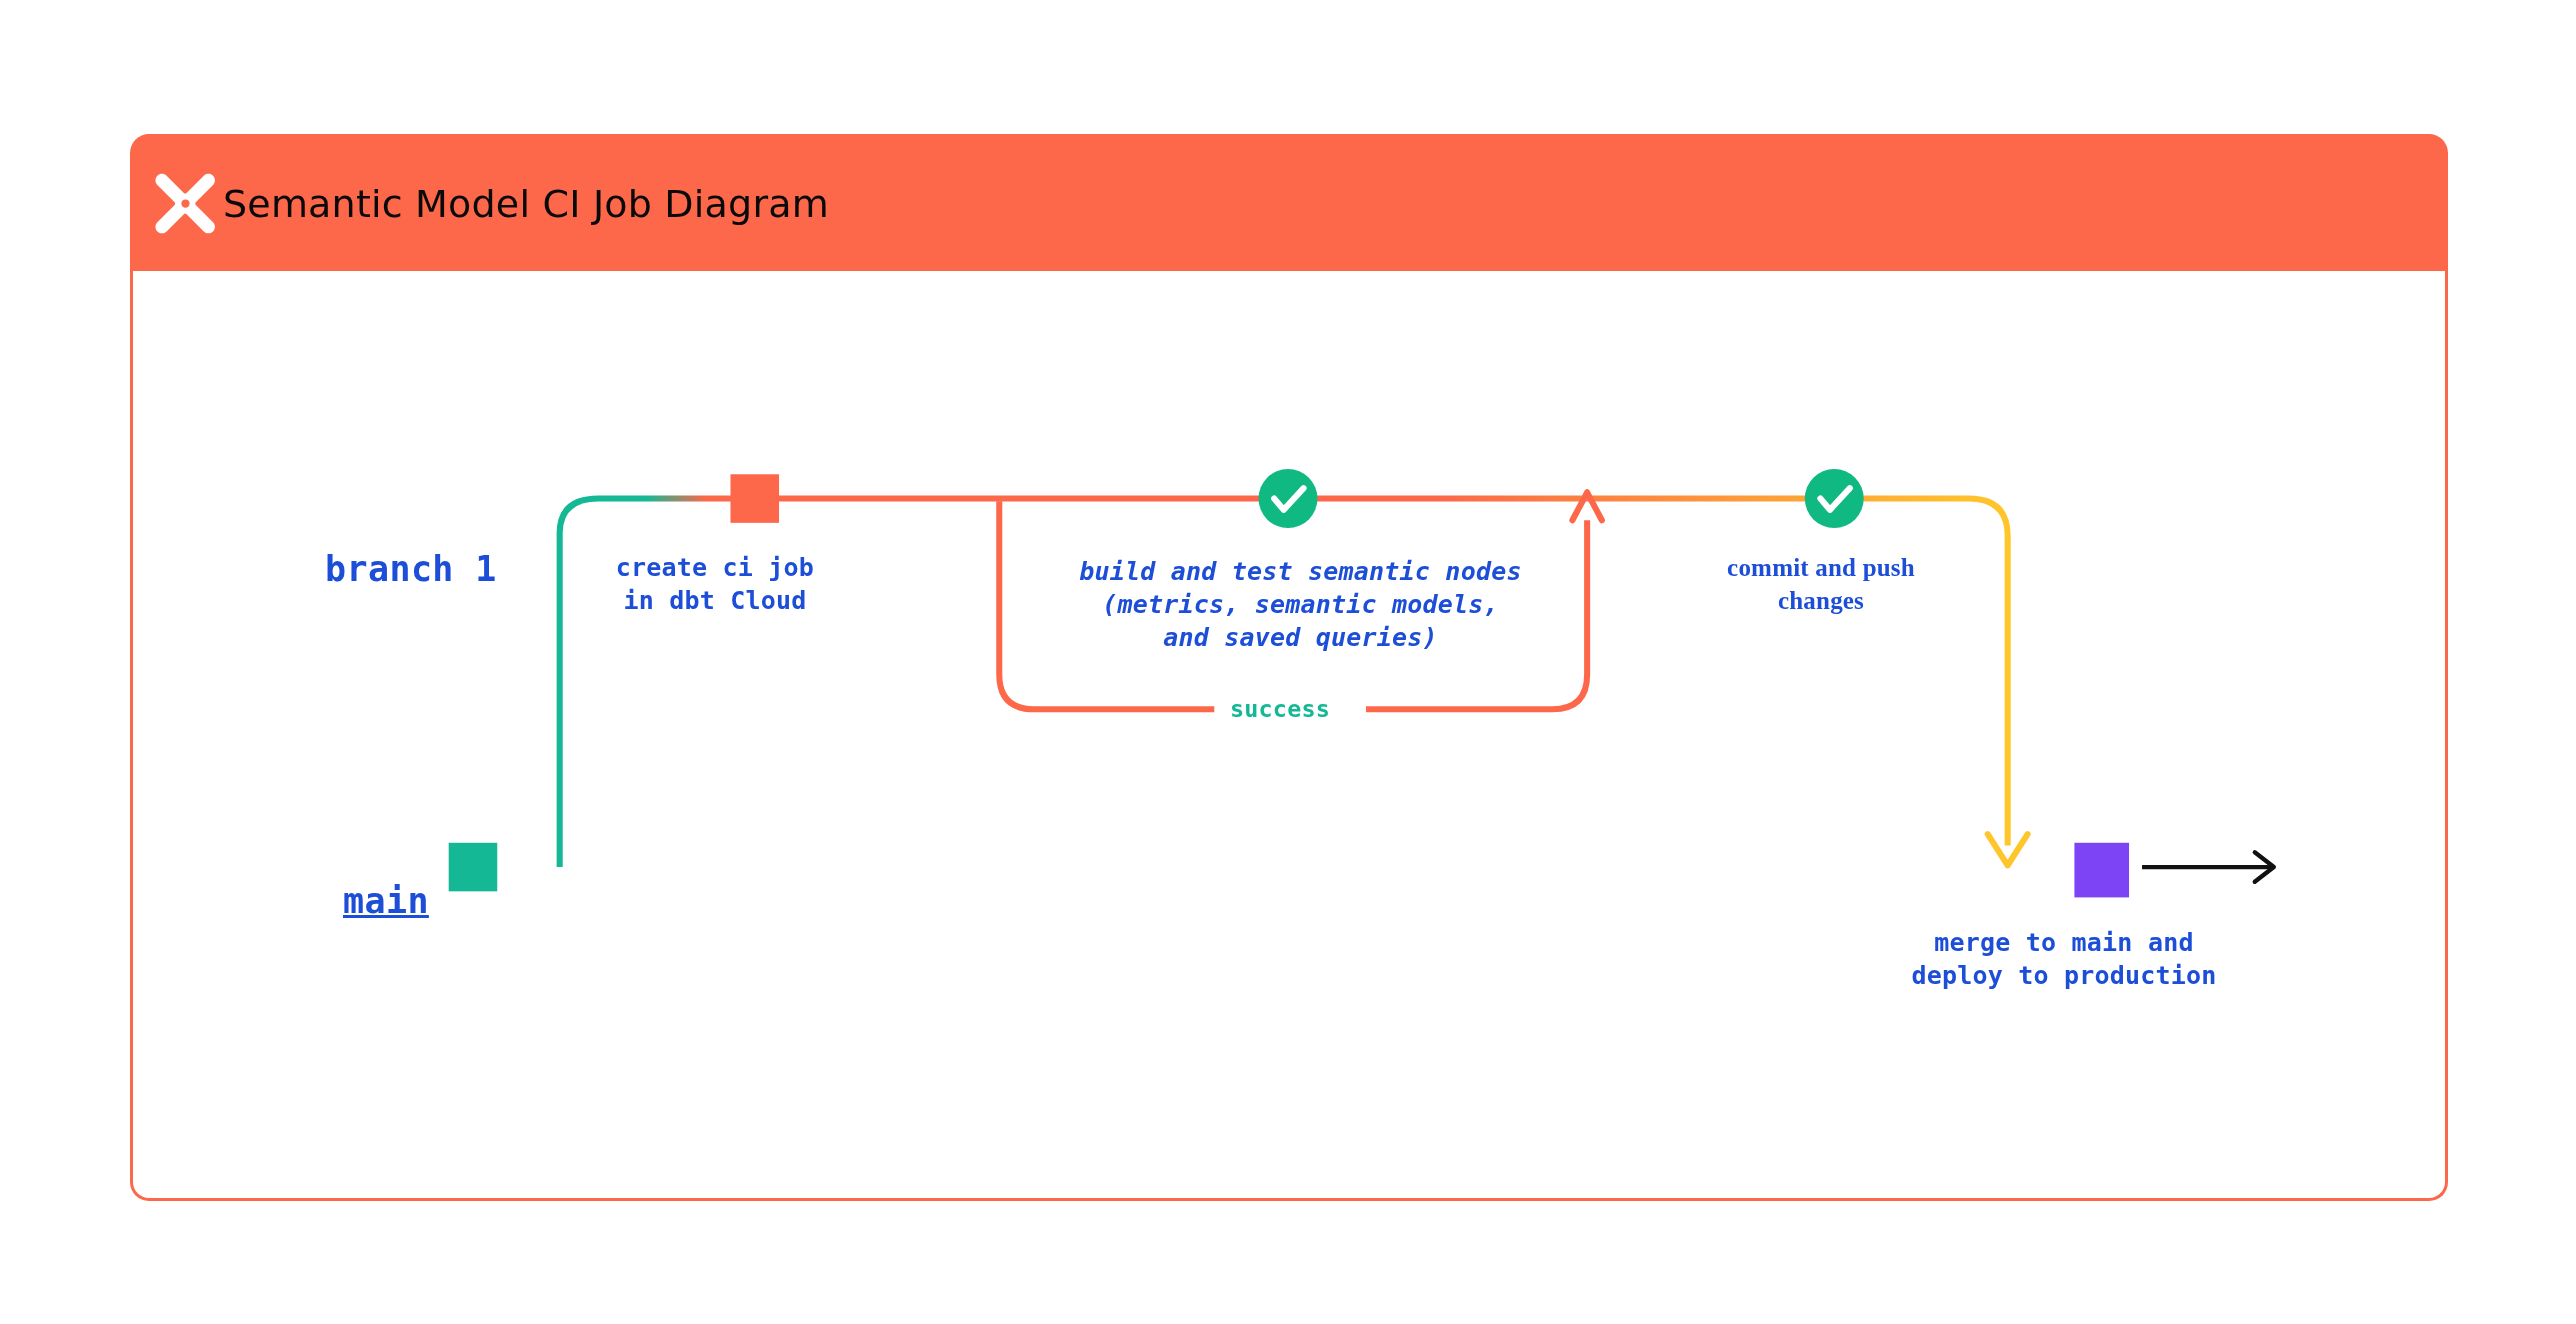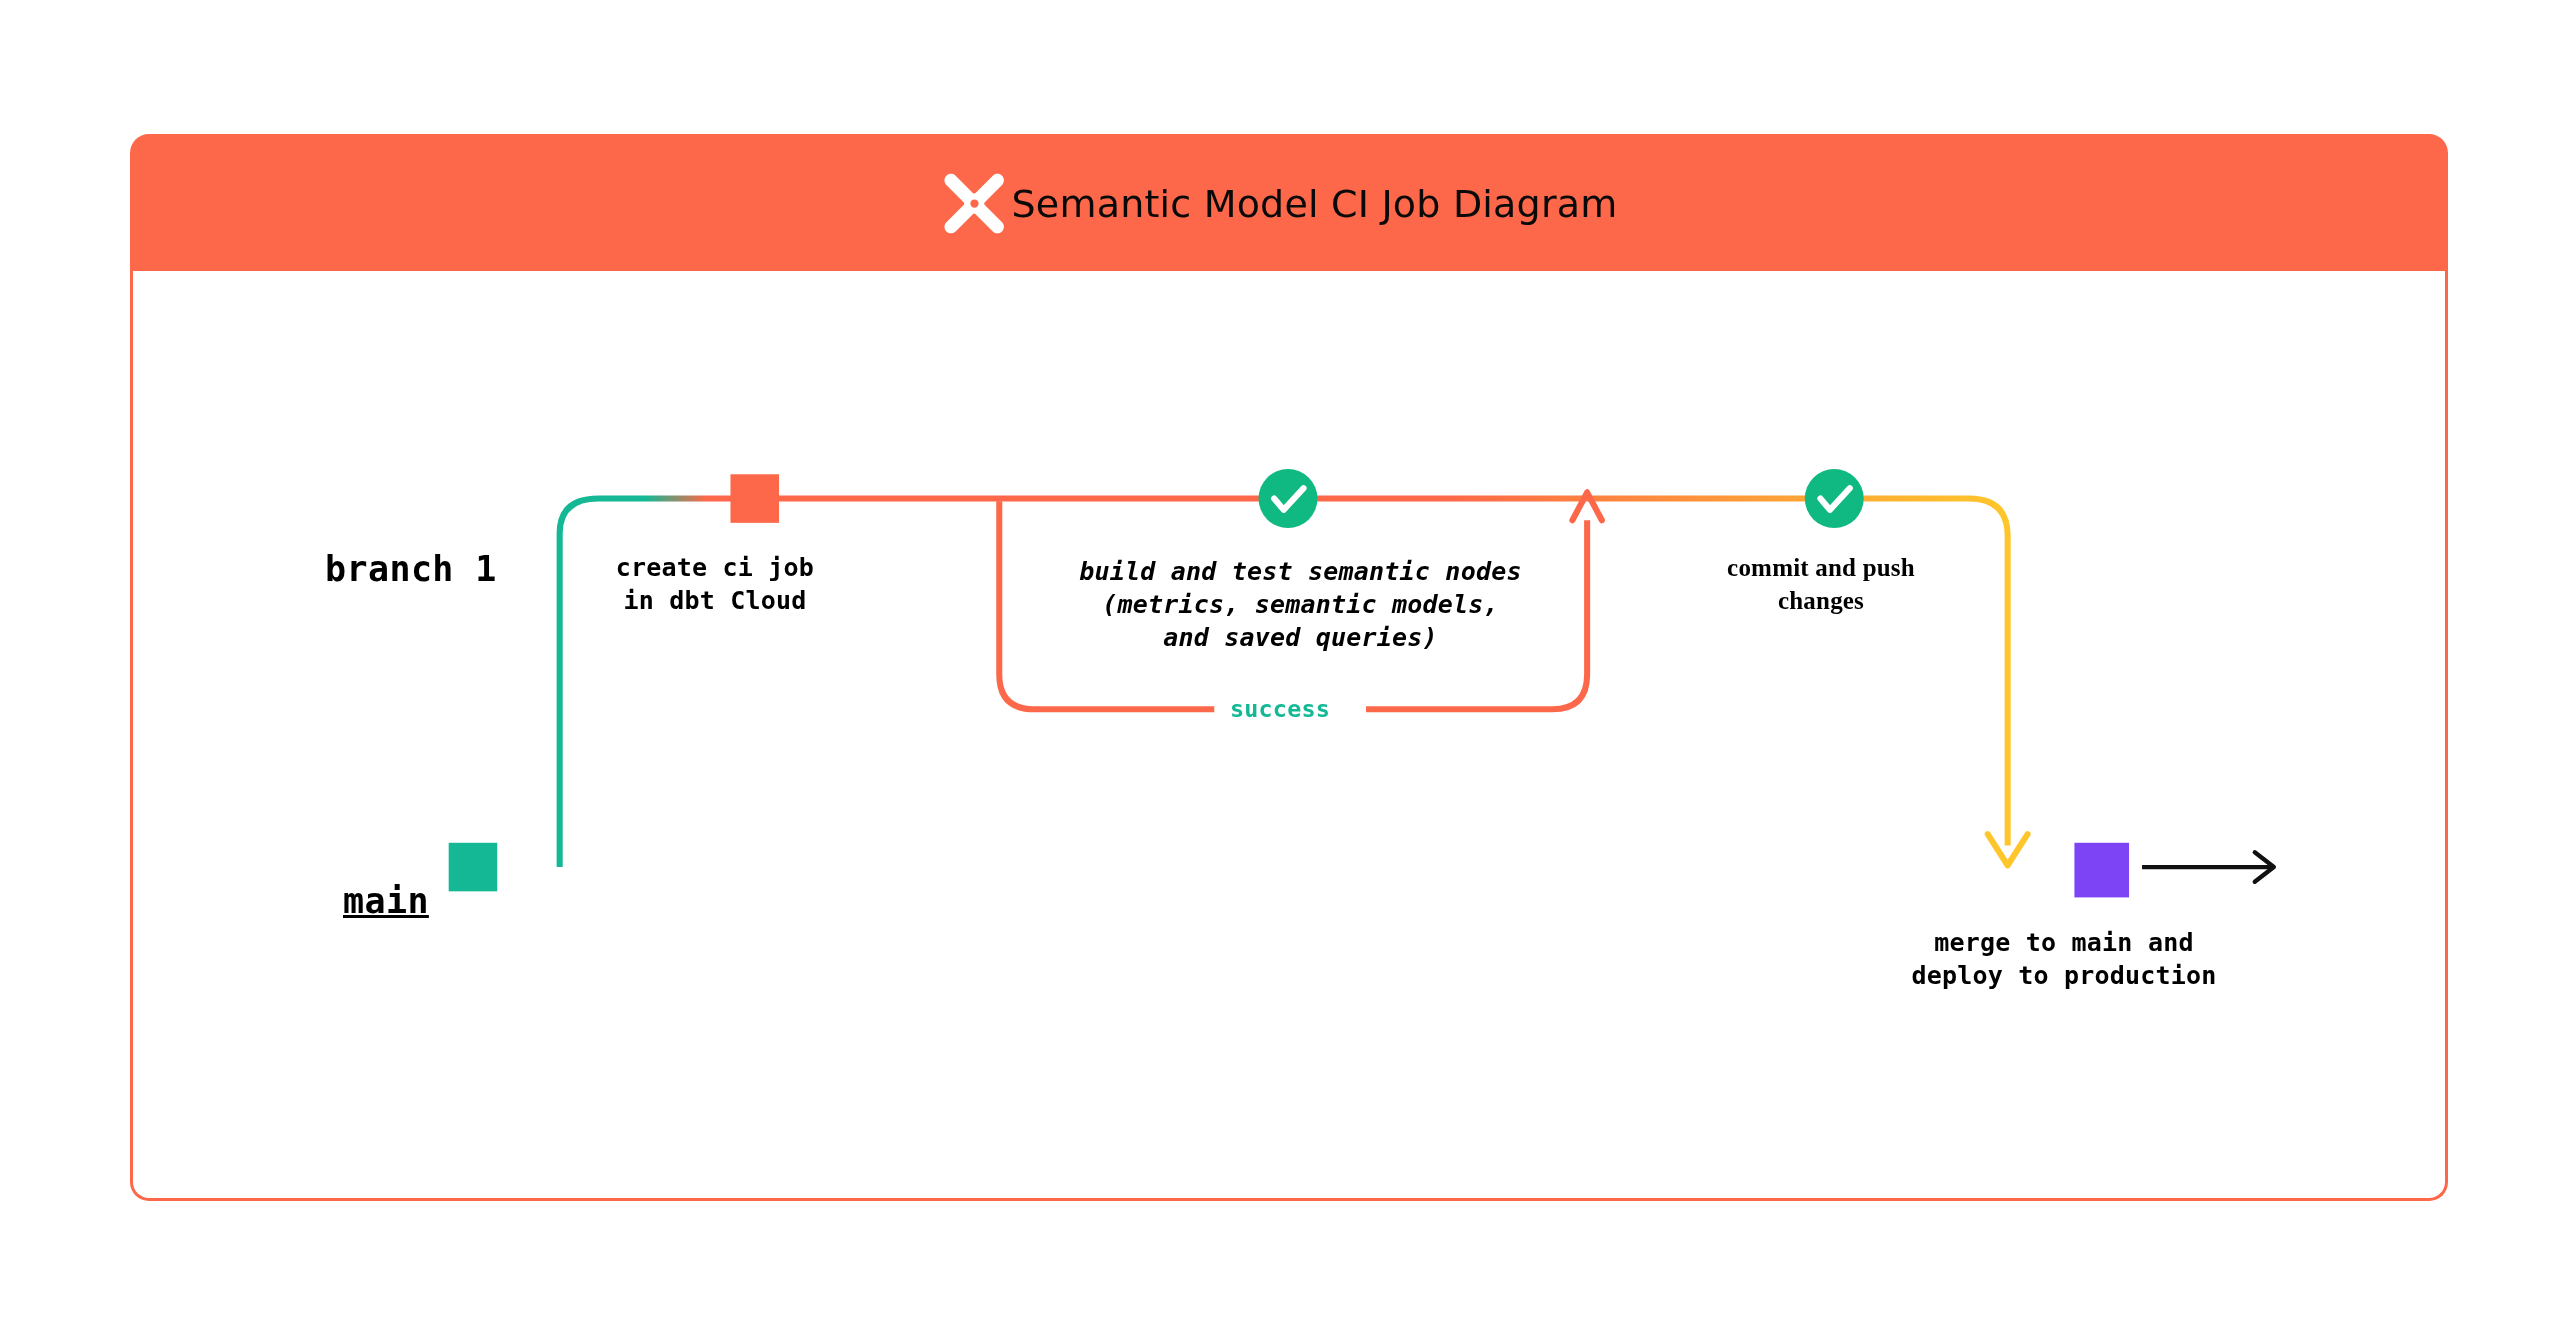--- a/index.html
+++ b/index.html
@@ -23,22 +23,22 @@
     width: 2318px; height: 1067px;
   }
   #card-header {
     position: absolute;
     left: 0; top: 0;
     width: 100%; height: 139px;
     background: #FC6849;
     border-radius: 19px 19px 0 0;
     display: flex;
     align-items: center;
-    justify-content: center;
-    padding: 0 50px 0 26px;
+    justify-content: flex-start;
+    padding: 0 50px 0 18px;
   }
   #card-body {
     position: absolute;
     left: 0; top: 137px;
     width: 100%; height: 930px;
     background: #ffffff;
     border: 3.5px solid #FC6849;
     border-top: none;
     border-radius: 0 0 19px 19px;
   }
@@ -58,21 +58,21 @@
     left: 0; top: 0;
     width: 2576px; height: 1324px;
     pointer-events: none;
   }
 
   
   .mono {
     position: absolute;
     font-family: "DejaVu Sans Mono", monospace;
     font-weight: bold;
-    color: #000000;
+    color: #1d4ed8;
     white-space: pre;
     line-height: 1.32;
   }
   .branch-name {
     font-size: 35px;
     letter-spacing: 0.4px;
   }
   .node-label {
     font-size: 25px;
     text-align: center;

